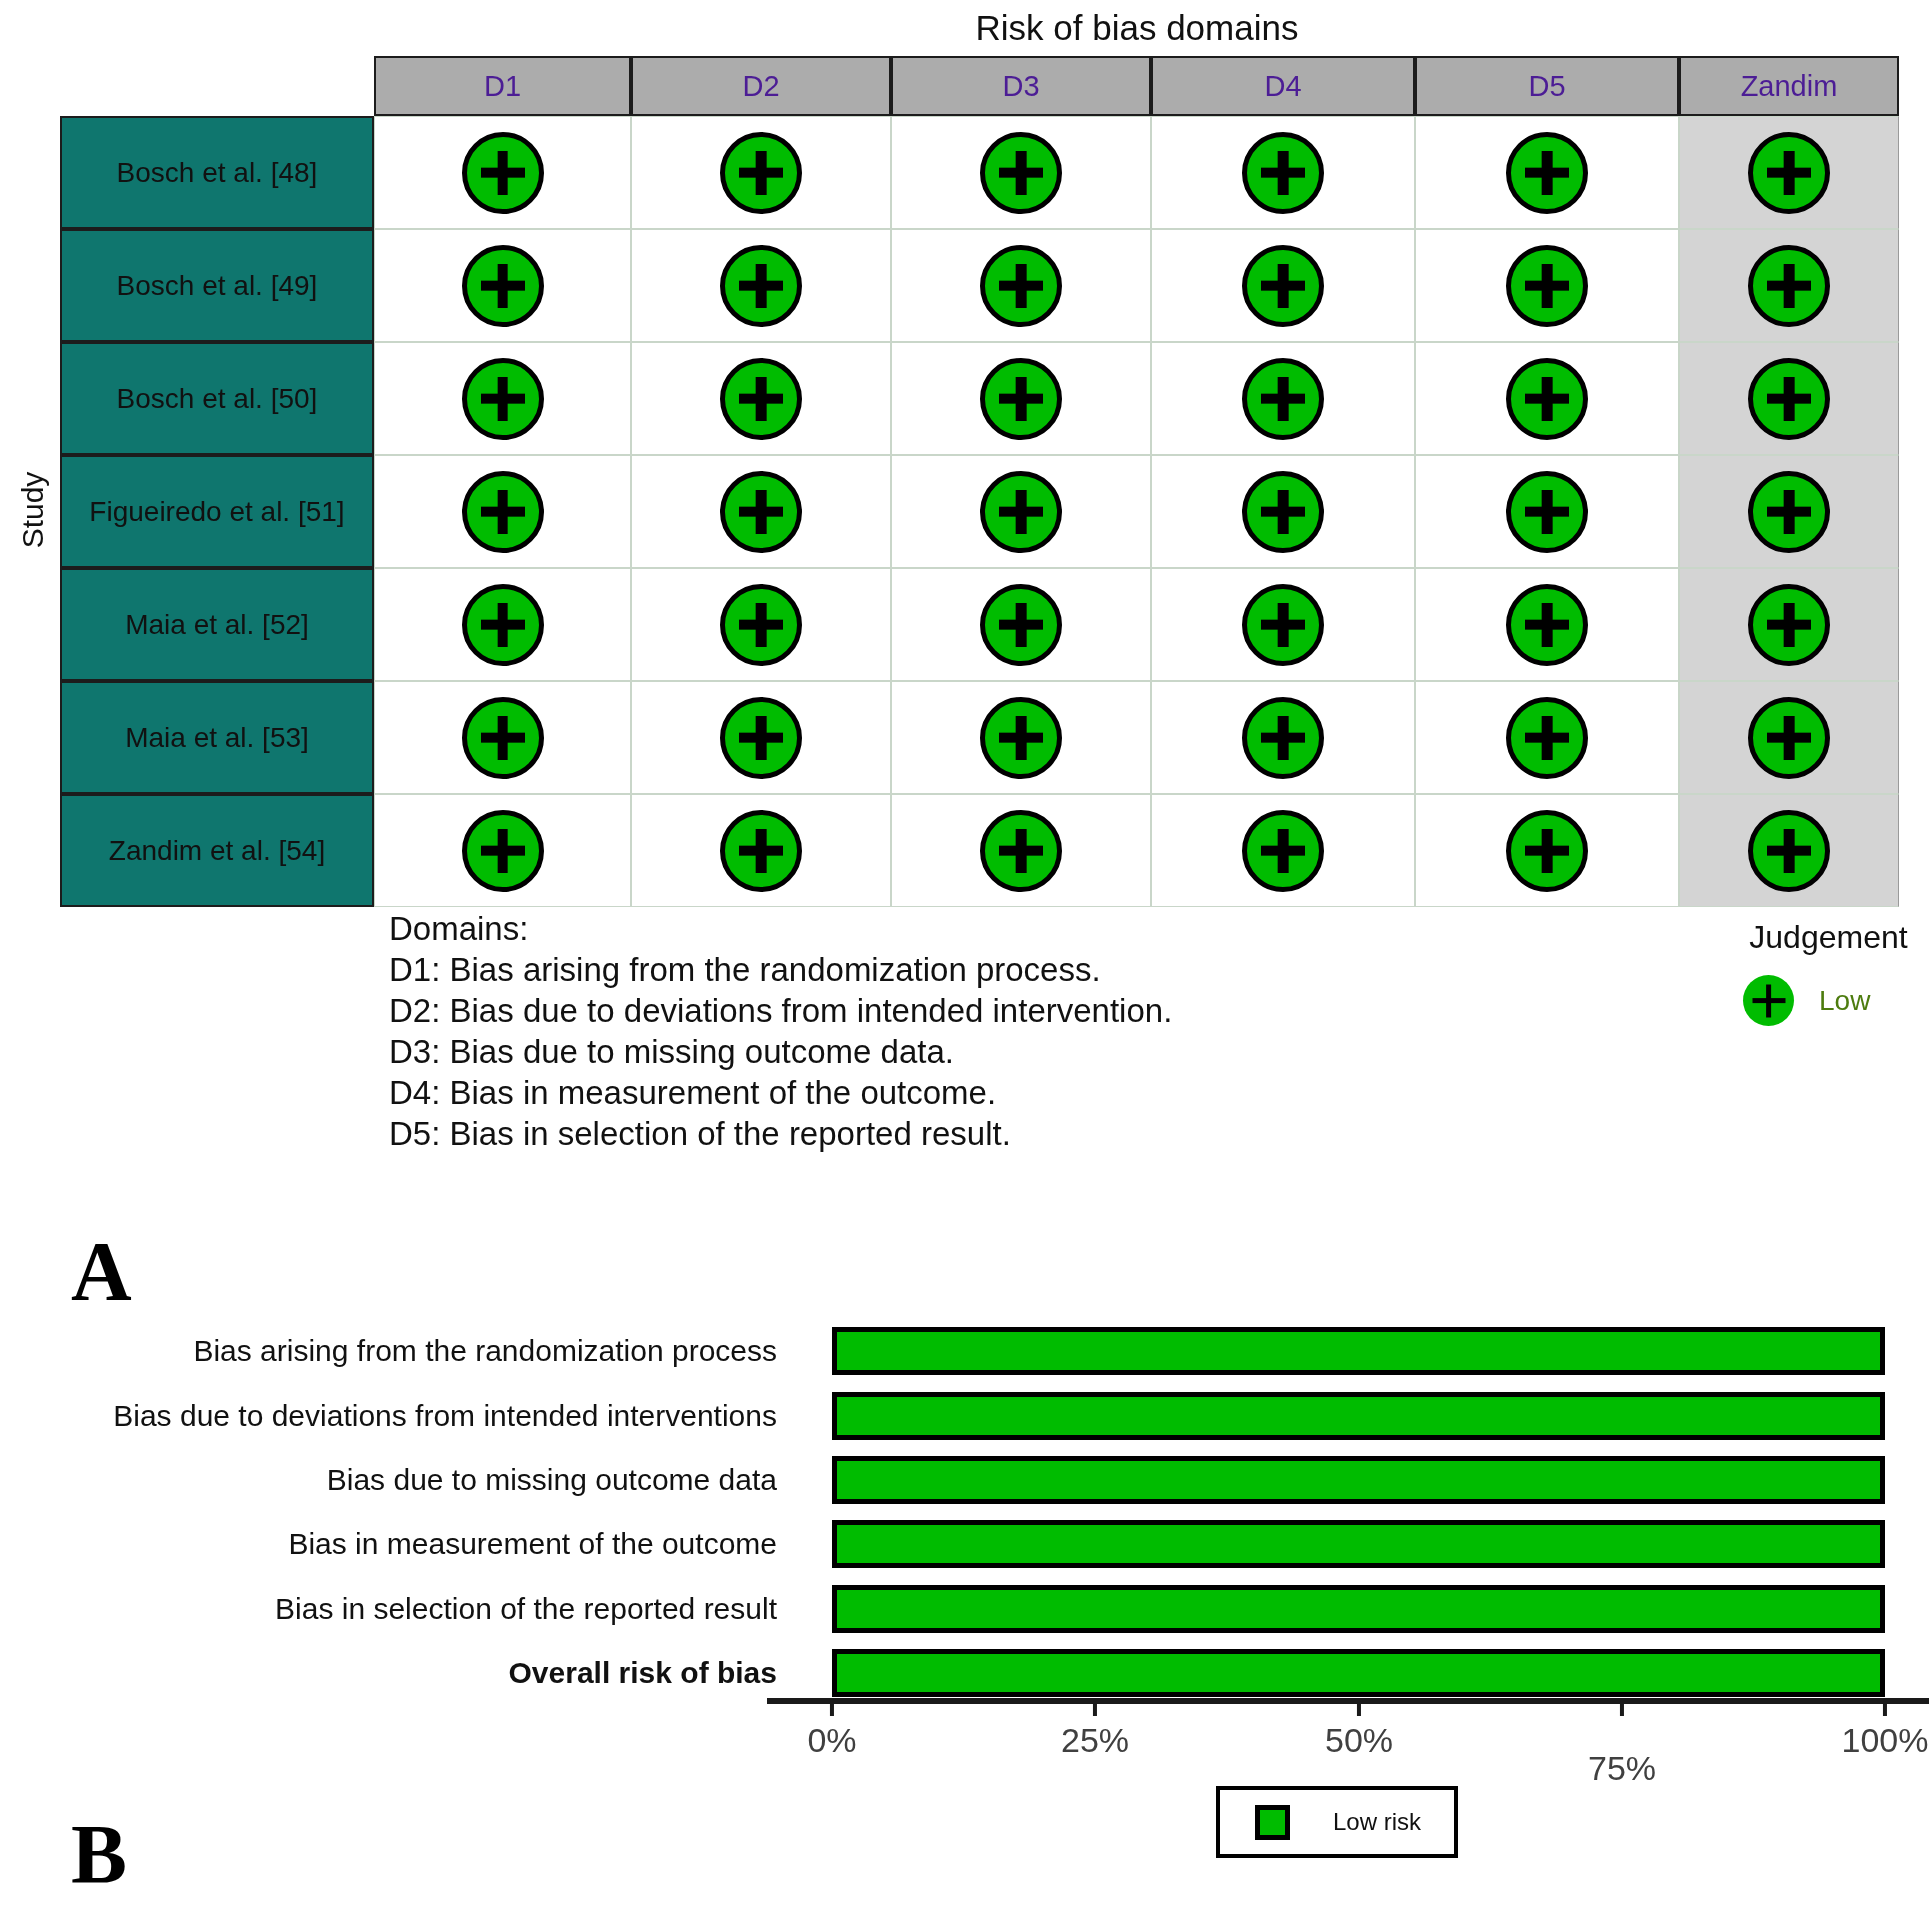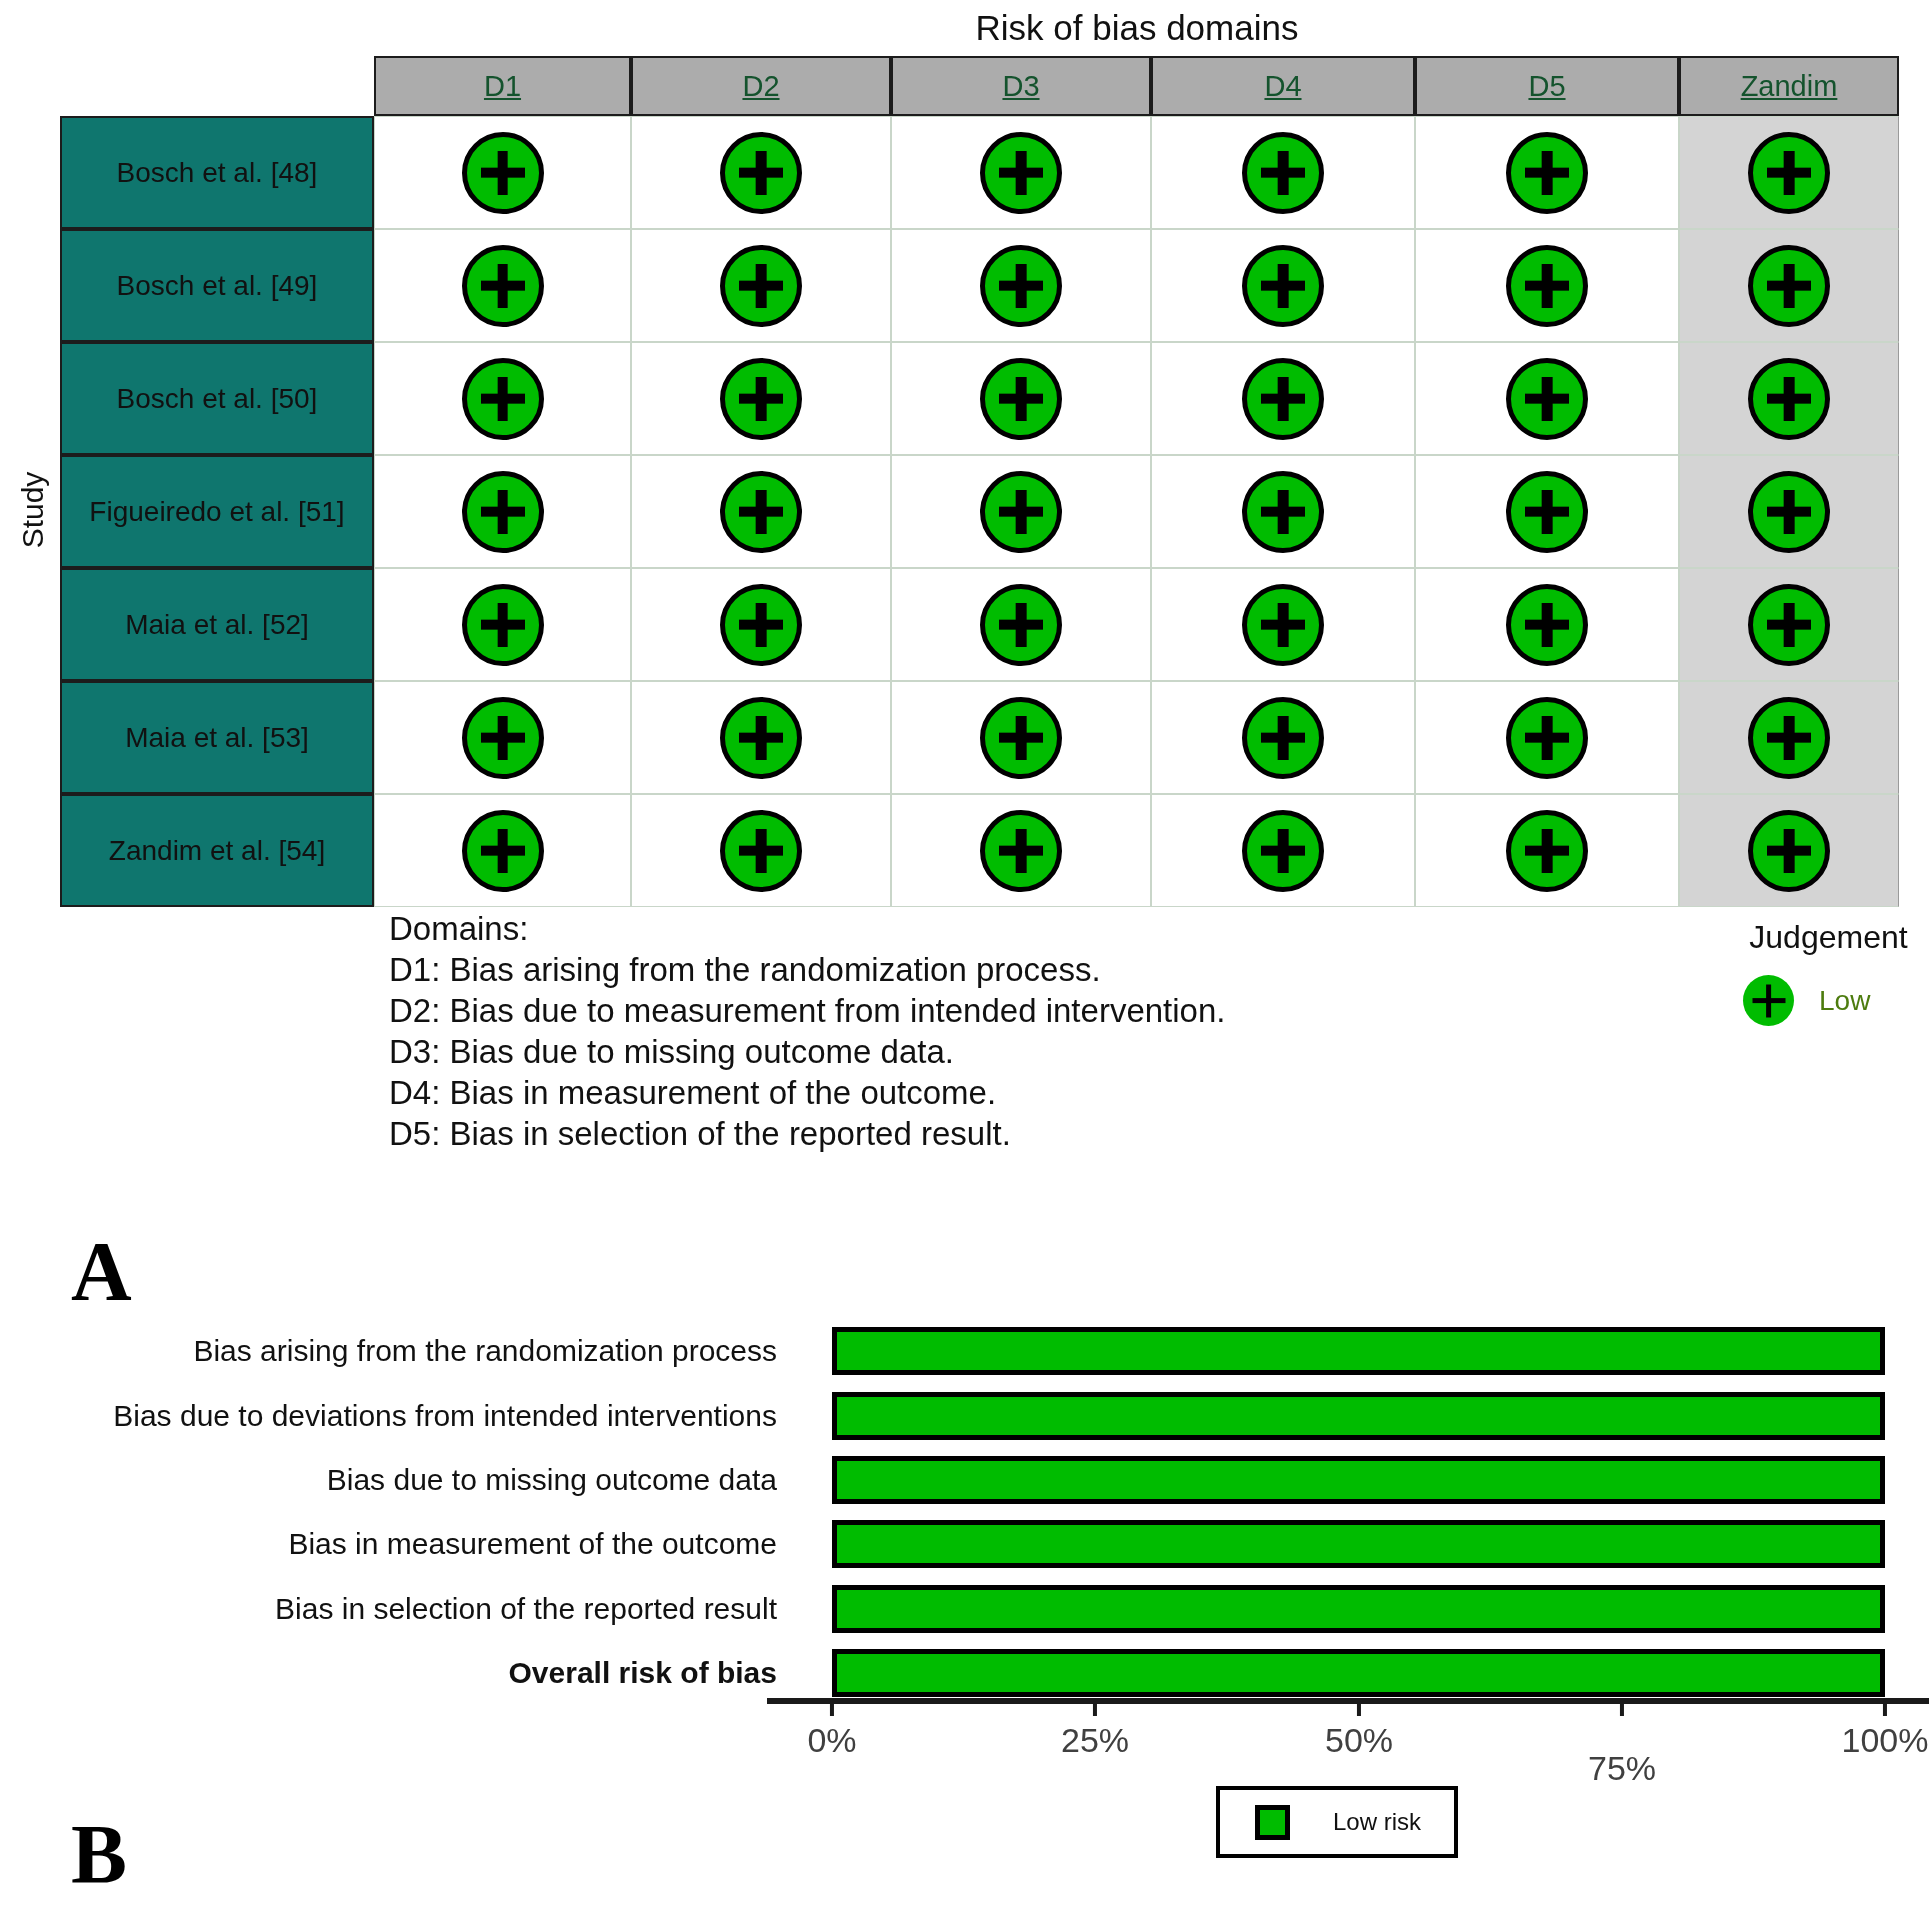--- a/index.html
+++ b/index.html
@@ -20,21 +20,21 @@
   #rob-table{
     position:absolute; left:60px; top:56px;
     display:grid;
     grid-template-columns:314px 257px 260px 260px 264px 264px 220px;
     grid-template-rows:60px repeat(7,113px);
   }
   #rob-table .corner{ background:transparent; }
   #rob-table .hdr{
     background:#ACACAC; border:2.5px solid #1c1c1c; box-sizing:border-box;
     display:flex; align-items:center; justify-content:center;
-    font-size:29px; color:#14532d;text-decoration:underline;
+    font-size:29px; color:#4c1d95;
   }
   #rob-table .study{
     background:#0f766e; border:2.5px solid #1c1c1c; box-sizing:border-box;
     display:flex; align-items:center; justify-content:center;
     font-size:28px; color:#111; text-align:center;
   }
   #rob-table .cell{
     background:#ffffff; border:1.6px solid #C9D6C9; box-sizing:border-box;
     display:flex; align-items:center; justify-content:center;
   }
@@ -366,21 +366,21 @@
       <div class="cell overall" title="Low">
         <div class="circ">
           <div class="ph"></div>
           <div class="pv"></div>
         </div>
       </div>
     </div>
   <div id="domains-note">
       <div class="dom-line">Domains:</div>
       <div class="dom-line">D1: Bias arising from the randomization process.</div>
-      <div class="dom-line">D2: Bias due to measurement from intended intervention.</div>
+      <div class="dom-line">D2: Bias due to deviations from intended intervention.</div>
       <div class="dom-line">D3: Bias due to missing outcome data.</div>
       <div class="dom-line">D4: Bias in measurement of the outcome.</div>
       <div class="dom-line">D5: Bias in selection of the reported result.</div>
     </div>
 
   <div class="judgement-title">Judgement</div>
   <div class="judgement-item-icon circ sm">
     <div class="ph"></div>
     <div class="pv"></div>
   </div>

